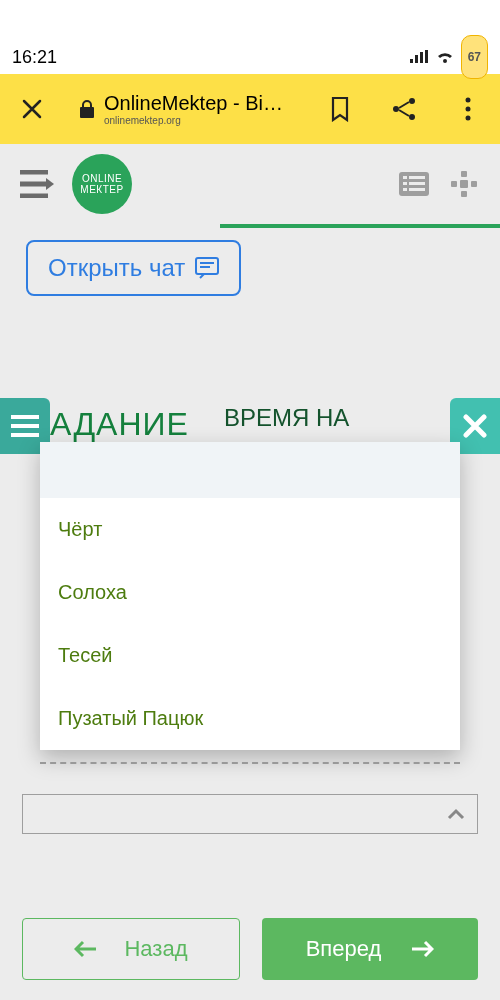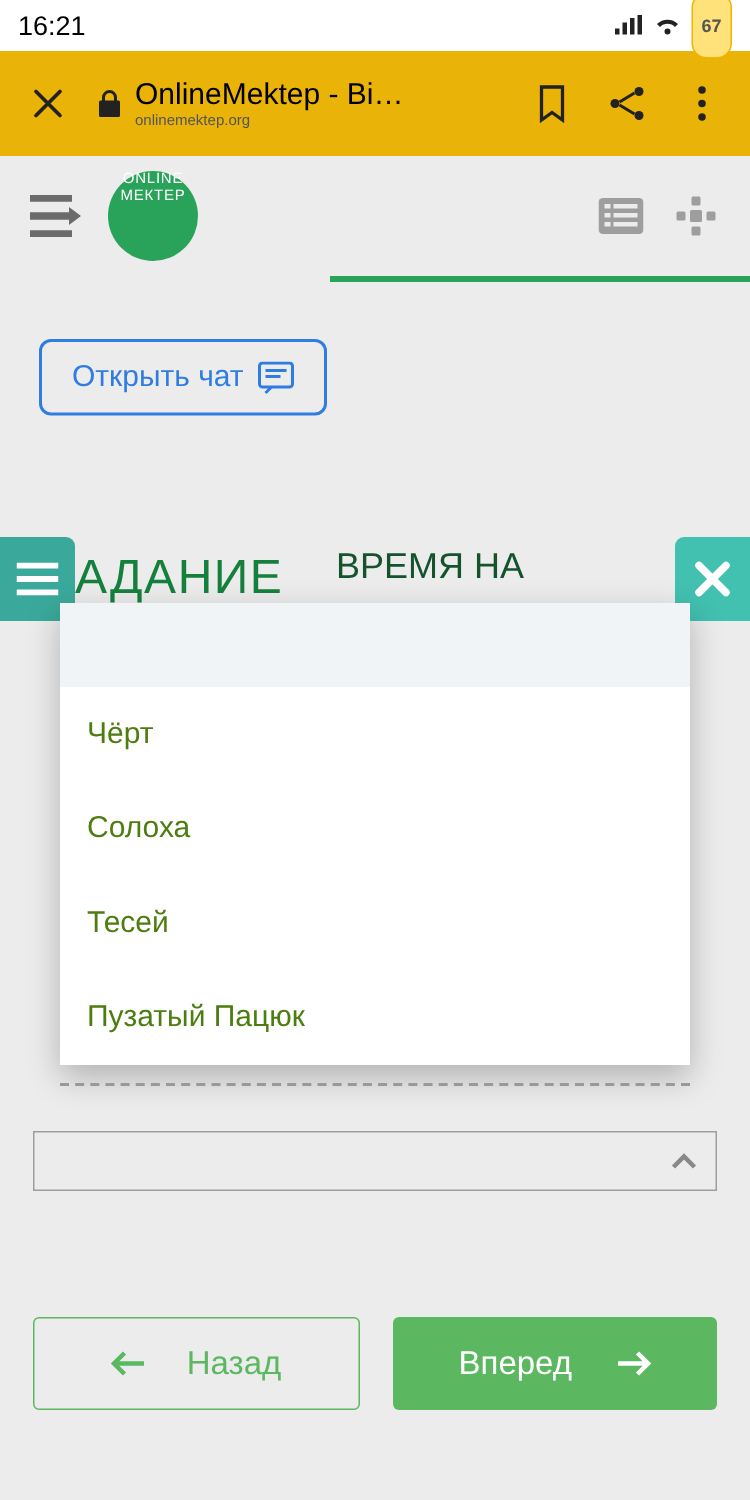--- a/index.html
+++ b/index.html
@@ -1,36 +1,36 @@
 <!DOCTYPE html>
 <html><head>
 <meta charset="utf-8">
 <style>
   * { box-sizing: border-box; margin: 0; padding: 0; }
   html, body { width: 500px; height: 1000px; font-family: -apple-system, Helvetica, Arial, sans-serif; background:#fff; }
   
-  .status-bar { height: 34px; display:flex; align-items:center; justify-content:space-between; padding:0 12px; font-size:18px; font-weight:500; color:#000; }
+  .status-bar { height: 34px; display:flex; align-items:center; justify-content:space-between; padding:0 12px; font-size:18px; font-weight:500; color:#000;margin-top:40px; }
   .status-right { display:flex; align-items:center; gap:6px; }
   .battery { border:1.5px solid #f0b400; border-radius:10px; padding:14px 6px; font-size:12px; font-weight:700; color:#555; background:#ffe27a; }
   
-  .browser-bar { height:70px; display:flex; align-items:center; padding:0 14px; gap:14px; background:#eab308;justify-content:space-between; }
+  .browser-bar { height:70px; display:flex; align-items:center; padding:0 14px; gap:28px; background:#fde047;justify-content:space-between; }
   .addr { flex:1; display:flex; align-items:center; gap:8px; min-width:0;}
   .title-block { display:flex; flex-direction:column; line-height:1.15; min-width:0;}
   .page-title { font-size:20px; font-weight:500; white-space:nowrap; overflow:hidden; text-overflow:ellipsis; max-width:200px;}
   .page-host { font-size:10px; color:#555; }
   .icon-btn { width:36px; height:36px; display:flex; align-items:center; justify-content:center; color:#222; }
   
   .page { position:relative; background:#ececec; height:calc(1000px - 34px - 70px); }
   .app-header { height:80px; display:flex; align-items:center; padding:0 20px; gap:18px; }
-  .logo { width:60px; height:60px; border-radius:50%; background:#2aa35a; display:flex; flex-direction:column; align-items:center; justify-content:flex-start; color:#fff; font-size:10px; letter-spacing:0.5px; line-height:1.1; font-weight:400; }
+  .logo { width:60px; height:60px; border-radius:50%; background:#2aa35a; display:flex; flex-direction:column; align-items:center; justify-content:center; color:#fff; font-size:10px; letter-spacing:0.5px; line-height:1.1; font-weight:400; }
   .app-header .spacer { flex:1; }
   .hdr-icon { width:32px; height:32px; display:flex; align-items:center; justify-content:center; color:#9e9e9e; }
   .green-underline { position:absolute; top:80px; right:0; width:280px; height:4px; background:#2aa35a; }
   
-  .chat-btn { margin:42px 0 0 26px; display:inline-flex; align-items:center; gap:10px; padding:12px 20px; border:2px solid #2f7de1; color:#2f7de1; border-radius:8px; font-size:20px; background:#ececec; }
+  .chat-btn { margin:16px 0 0 26px; display:inline-flex; align-items:center; gap:10px; padding:12px 20px; border:2px solid #2f7de1; color:#2f7de1; border-radius:8px; font-size:24px; background:#ececec; }
   
   .edge-left, .edge-right { position:absolute; top:254px; width:50px; height:56px; display:flex; align-items:center; justify-content:center; color:#fff; }
   .edge-left { left:0; background:#3aa99b; border-radius:0 6px 6px 0; }
   .edge-right { right:0; background:#42c0b0; border-radius:6px 0 0 6px; }
   
   .bg-heading { position:absolute; top:262px; left:50px; font-size:32px; color:#15803d; letter-spacing:1px; }
   .bg-sub { position:absolute; top:260px; left:224px; font-size:24px; color:#14532d; }
   
   .popup { position:absolute; top:298px; left:40px; width:420px; background:#fff; box-shadow:0 8px 22px rgba(0,0,0,0.25); border-radius:2px; }
   .popup-header { height:56px; background:#f0f4f7; }

